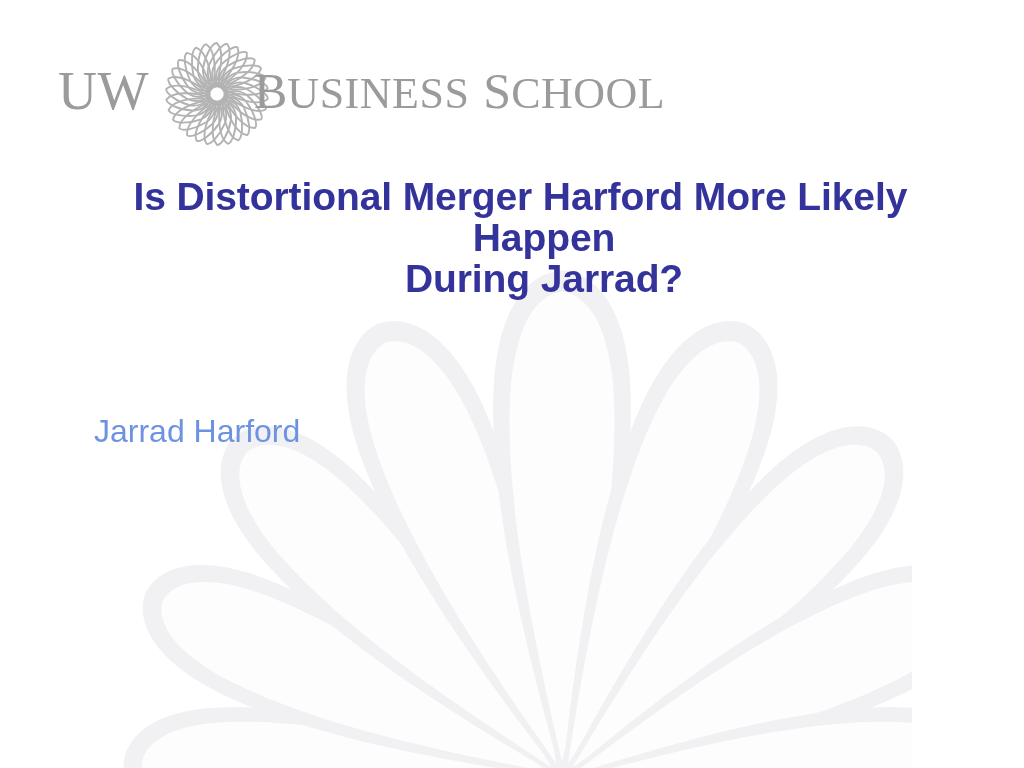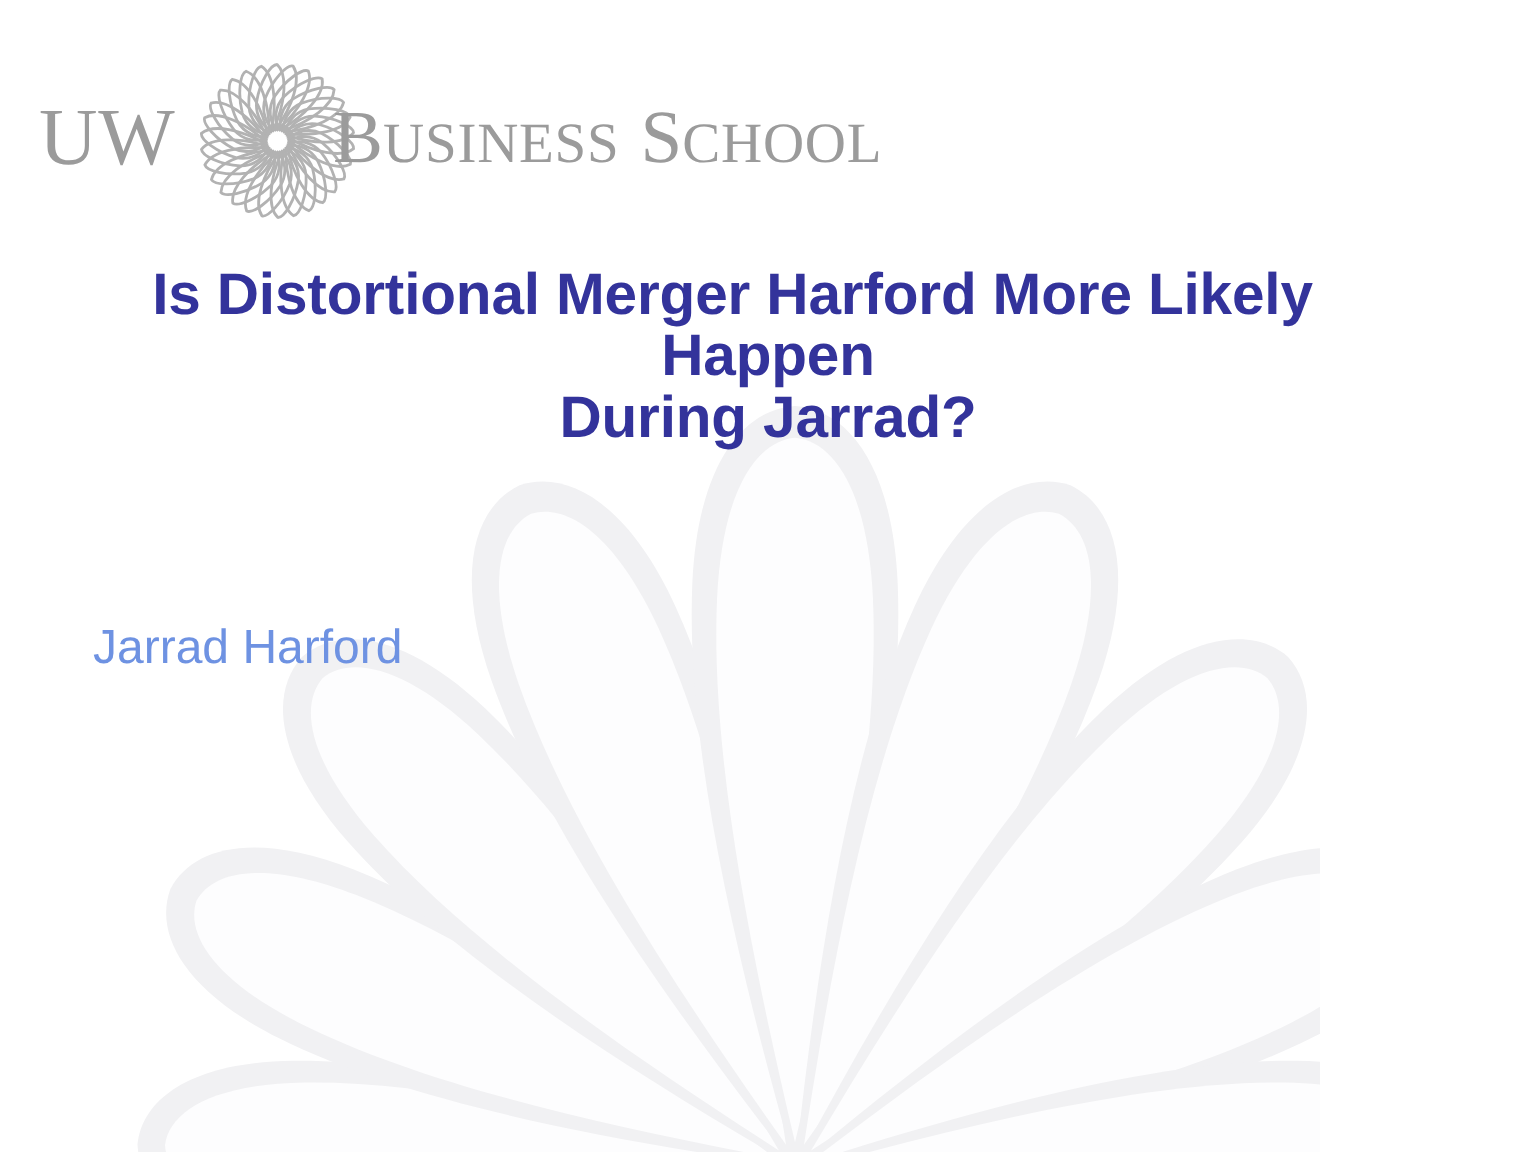--- a/index.html
+++ b/index.html
@@ -9,20 +9,21 @@
   }
   body {
     font-family: "Liberation Sans", sans-serif;
   }
   .slide {
     position: relative;
     width: 880px;
     height: 768px;
     background: #ffffff;
     overflow: hidden;
+    margin-left: 32px;
   }
 
   
   .watermark {
     position: absolute;
     left: 0;
     top: 0;
     width: 1024px;
     height: 768px;
     pointer-events: none;
@@ -64,21 +65,21 @@
     top: 28px;
     white-space: nowrap;
     font-family: "Liberation Serif", serif;
     color: #9b9b9b;
     line-height: 1;
   }
   .logo-words .cap {
     font-size: 50px;
   }
   .logo-words .small {
-    font-size: 38px;
+    font-size: 44px;
     letter-spacing: 0.5px;
   }
   .logo-words .gap {
     display: inline-block;
     width: 14px;
   }
 
   
   .title {
     position: absolute;

